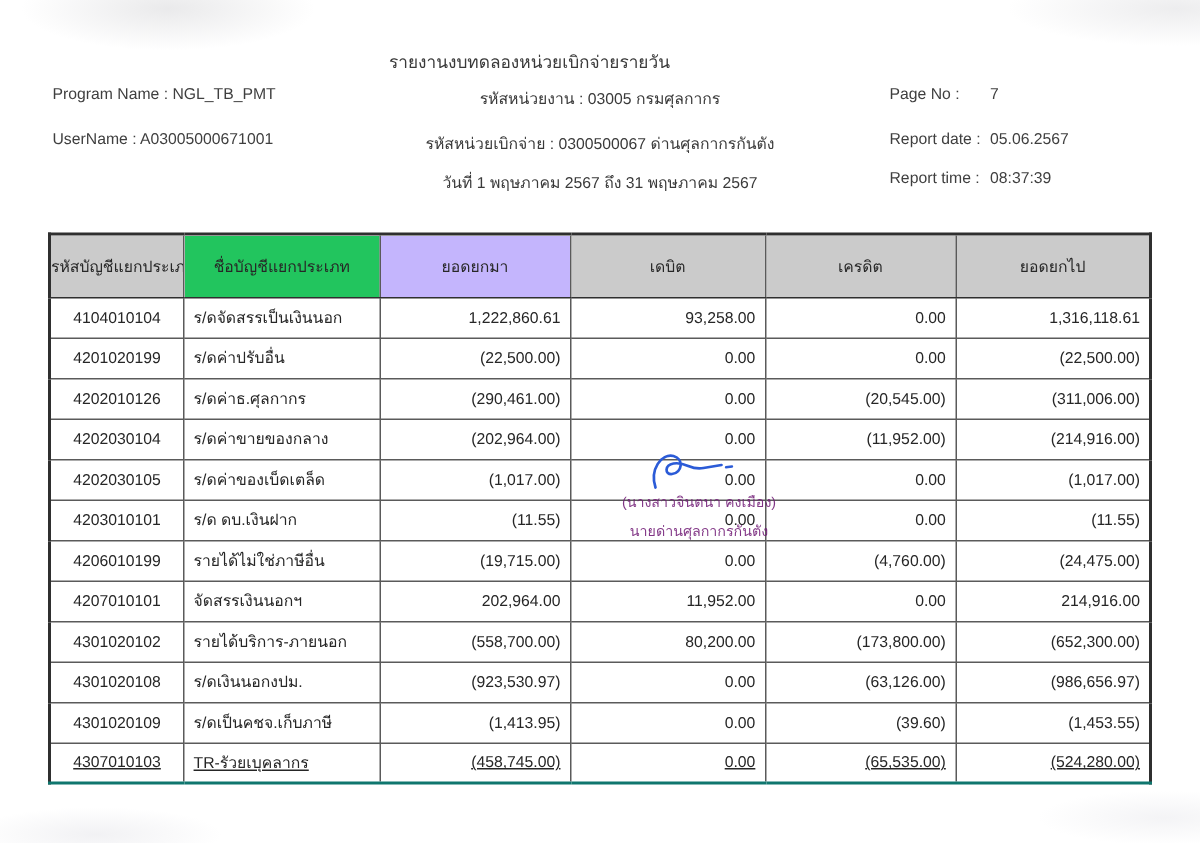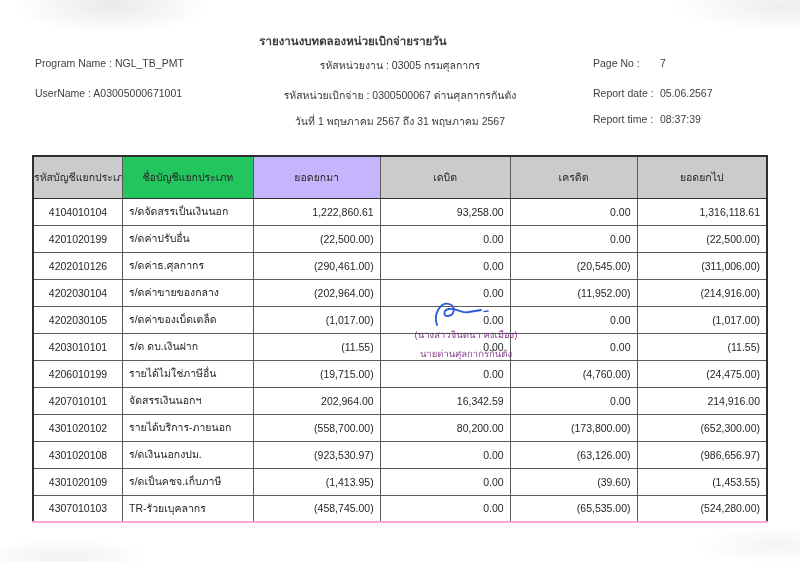--- a/index.html
+++ b/index.html
@@ -15,21 +15,21 @@
   .scan-shade {
     position: absolute; inset: 0; pointer-events: none;
     background:
       radial-gradient(140px 40px at 14% 1%, rgba(170,170,175,0.25), rgba(255,255,255,0) 70%),
       radial-gradient(160px 36px at 98% 1%, rgba(190,190,195,0.28), rgba(255,255,255,0) 70%),
       radial-gradient(120px 26px at 8% 99%, rgba(210,210,218,0.30), rgba(255,255,255,0) 70%),
       radial-gradient(120px 26px at 97% 97%, rgba(210,210,218,0.25), rgba(255,255,255,0) 70%);
   }
   .report-title {
     position: absolute; top: 32px; left: 0; width: 706px;
-    text-align: center; font-size: 11.5px; color: #3a3a3a; font-weight: bold;
+    text-align: center; font-size: 11.5px; color: #3a3a3a;
   }
   .meta-left { position: absolute; left: 35px; top: 0; font-size: 10.5px; color: #3f3f3f; }
   .meta-left .line1 { position: absolute; left: 0; top: 57px; width: 300px; }
   .meta-left .line2 { position: absolute; left: 0; top: 87px; width: 300px; }
   .meta-center { position: absolute; left: 200px; top: 0; width: 400px; text-align: center; font-size: 10.5px; color: #3a3a3a; }
   .meta-center .line1 { position: absolute; left: 0; top: 57px; width: 400px; }
   .meta-center .line2 { position: absolute; left: 0; top: 87px; width: 400px; }
   .meta-center .line3 { position: absolute; left: 0; top: 113px; width: 400px; }
   .meta-right { position: absolute; left: 593px; top: 0; font-size: 10.5px; color: #3f3f3f; }
   .meta-right .row { position: absolute; left: 0; width: 200px; }
@@ -45,21 +45,21 @@
     border: 1px solid #5a5a5a;
     overflow: hidden; white-space: nowrap;
   }
   table.tb th {
     border-top: 2px solid #2f2f2f; border-bottom: 1.5px solid #2f2f2f;
     height: 42px; font-weight: normal; text-align: center;
     color: #272727;
   }
   table.tb td { height: 27px; padding: 0 6px; }
   table.tb tr { border-bottom: 1.5px solid #3c3c3c; }
-  table.tb tbody tr:last-child td { border-bottom: 2px solid #f9a8d4; }
+  table.tb tbody tr:last-child td { border-bottom: 2px solid #0f766e; text-decoration: underline; }
   table.tb th:first-child, table.tb td:first-child { border-left: 2px solid #2f2f2f; }
   table.tb th:last-child, table.tb td:last-child { border-right: 2px solid #2f2f2f; }
   td.c-code { text-align: center; }
   td.c-name { text-align: left; }
   td.c-num { text-align: right; }
 
   .signature {
     position: absolute; left: 396px; top: 299px; width: 140px;
     text-align: center; pointer-events: none;
   }
@@ -174,21 +174,21 @@
       <td class="c-name">รายได้ไม่ใช่ภาษีอื่น</td>
       <td class="c-num">(19,715.00)</td>
       <td class="c-num">0.00</td>
       <td class="c-num">(4,760.00)</td>
       <td class="c-num">(24,475.00)</td>
     </tr>
       <tr>
       <td class="c-code">4207010101</td>
       <td class="c-name">จัดสรรเงินนอกฯ</td>
       <td class="c-num">202,964.00</td>
-      <td class="c-num">16,342.59</td>
+      <td class="c-num">11,952.00</td>
       <td class="c-num">0.00</td>
       <td class="c-num">214,916.00</td>
     </tr>
       <tr>
       <td class="c-code">4301020102</td>
       <td class="c-name">รายได้บริการ-ภายนอก</td>
       <td class="c-num">(558,700.00)</td>
       <td class="c-num">80,200.00</td>
       <td class="c-num">(173,800.00)</td>
       <td class="c-num">(652,300.00)</td>

